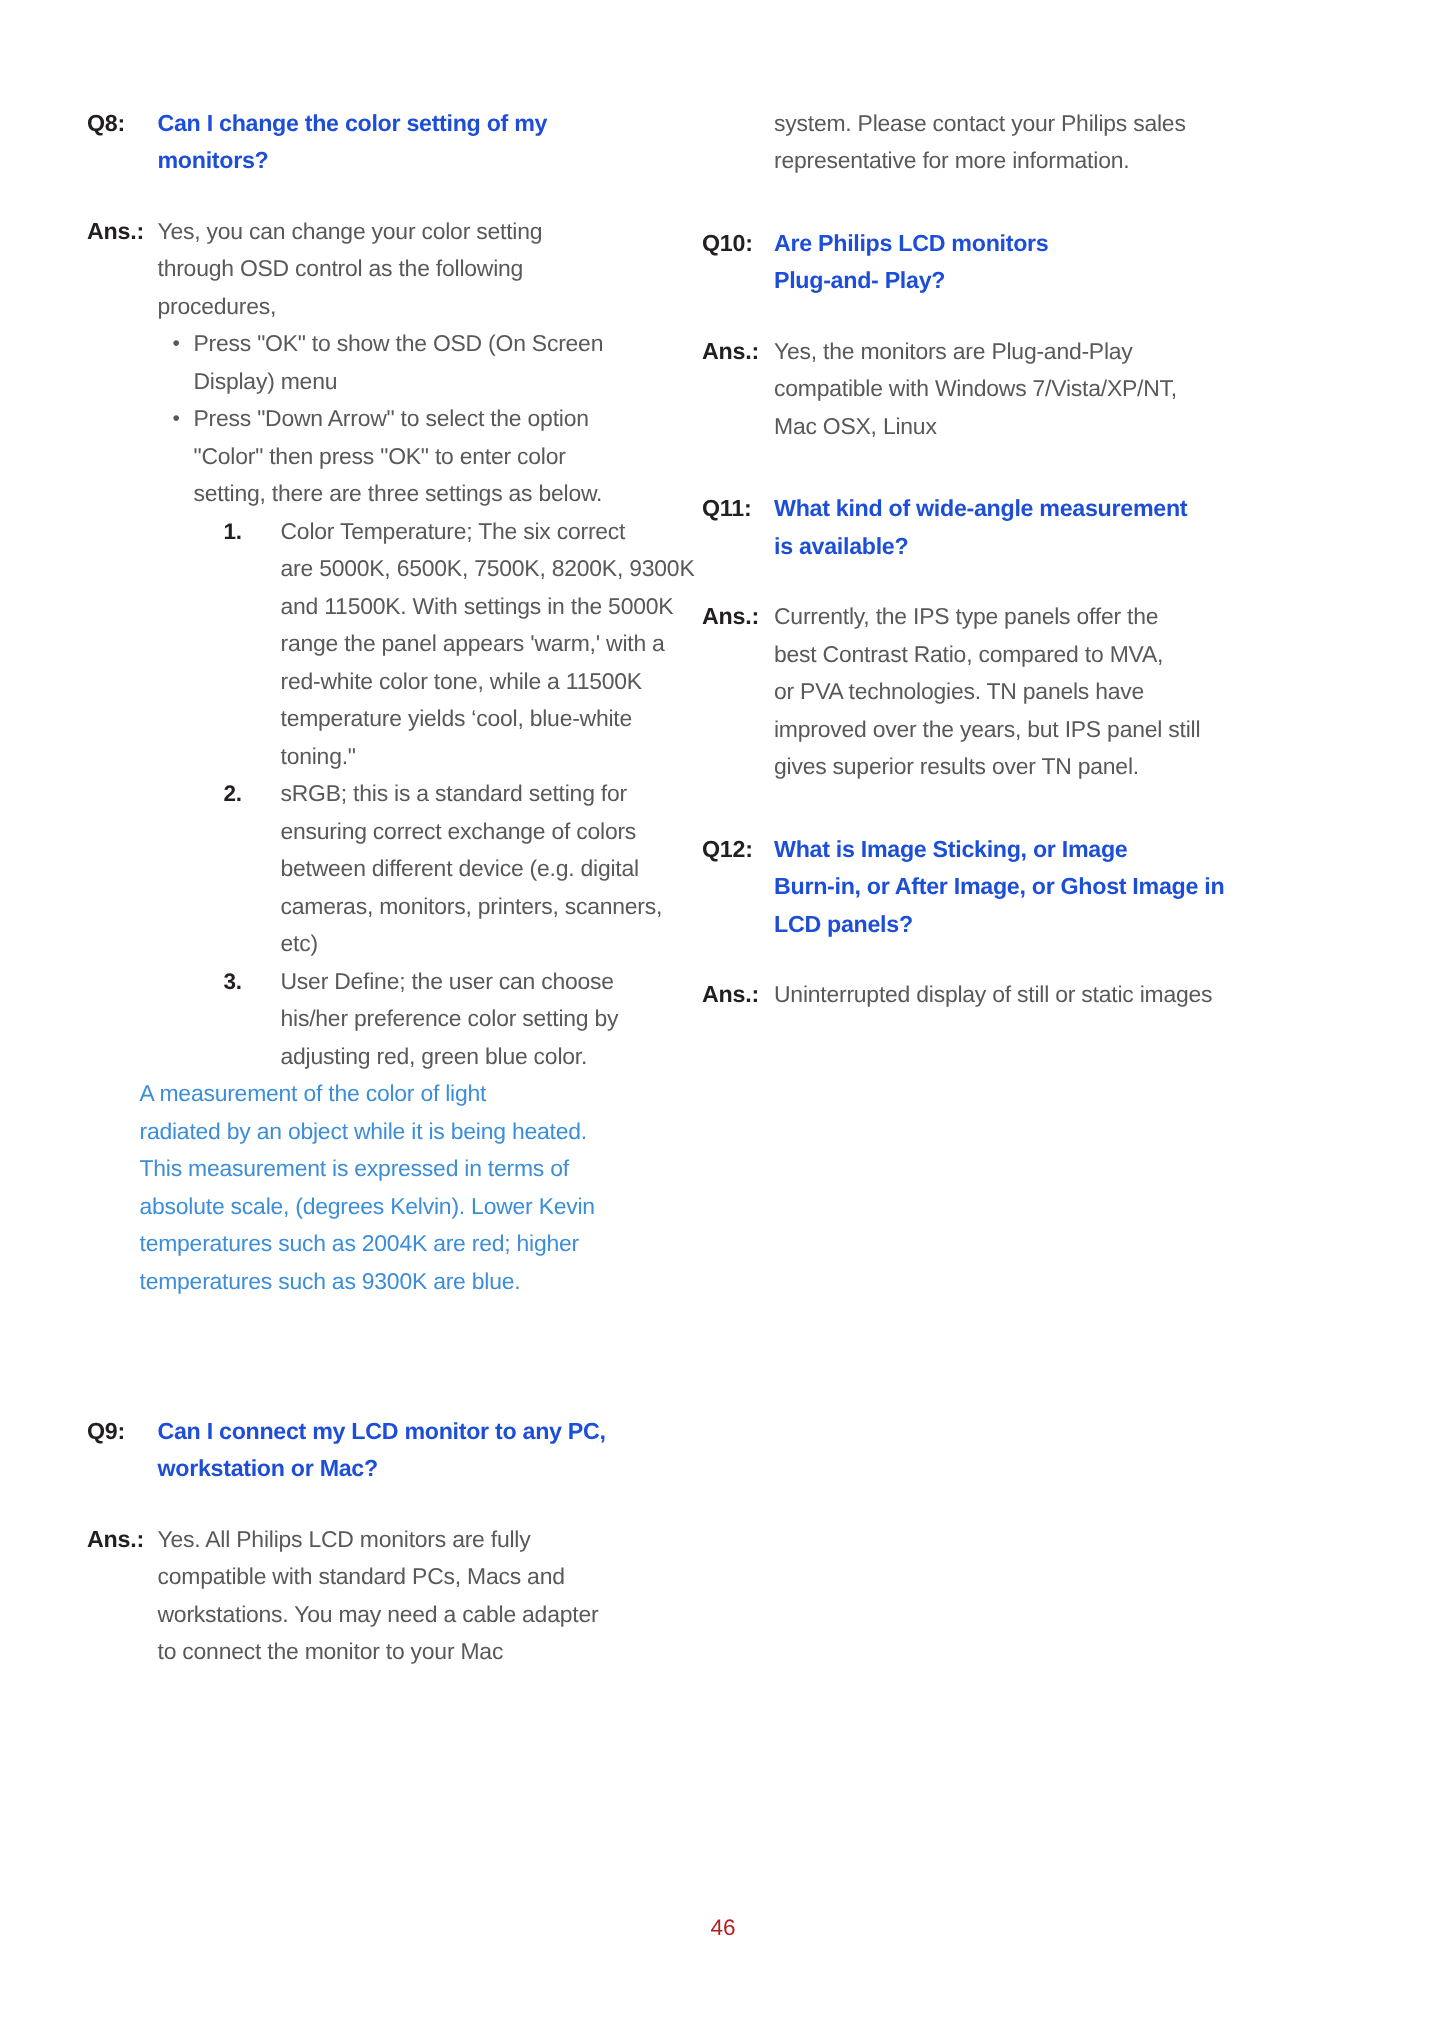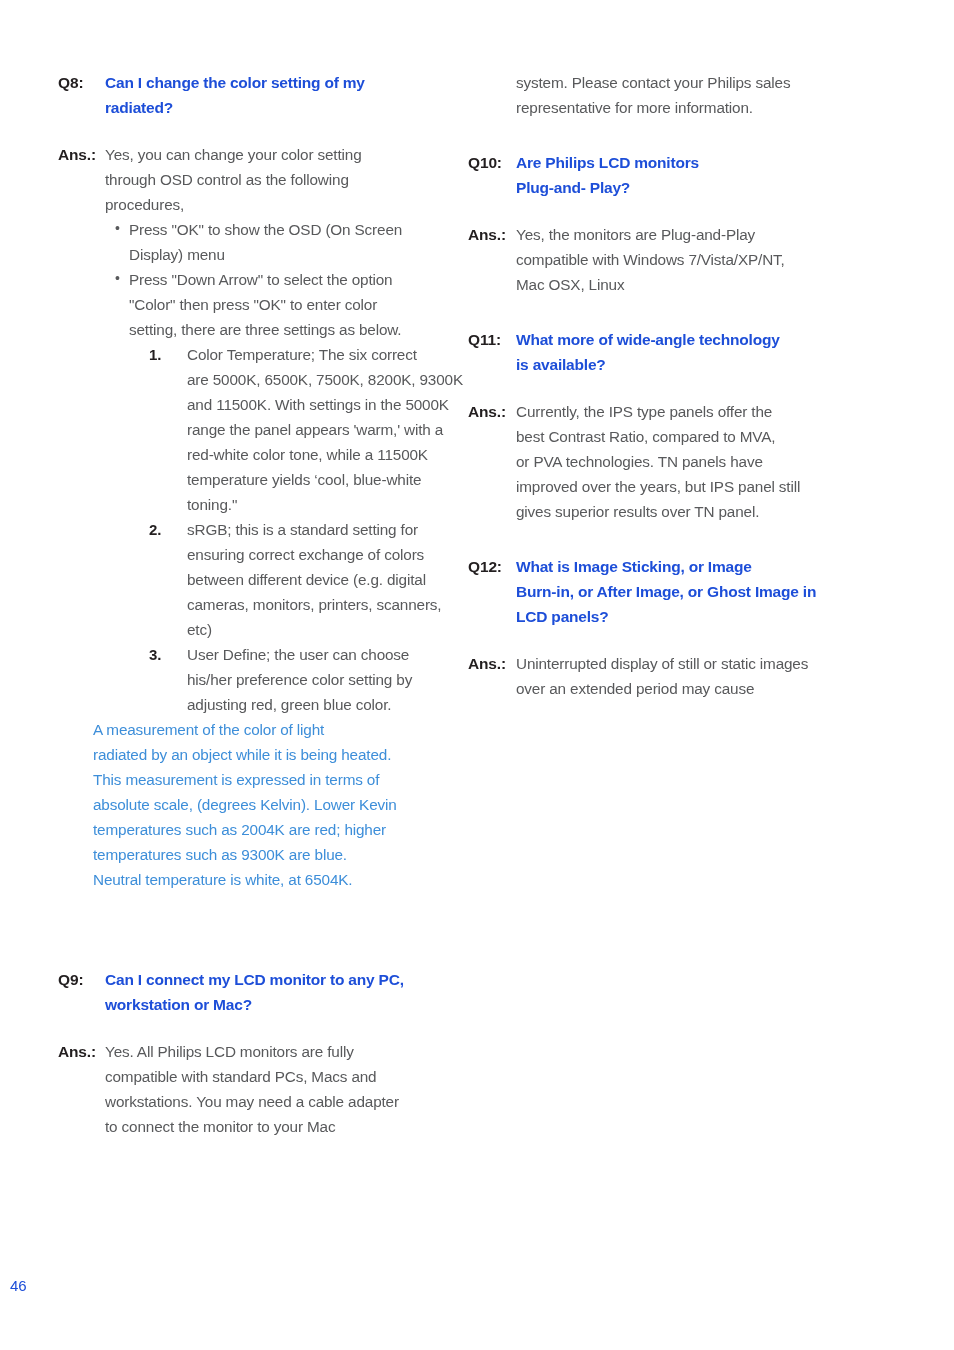--- a/index.html
+++ b/index.html
@@ -173,40 +173,40 @@
     letter-spacing: -0.15px;
   }
   .note-body div { white-space: nowrap; }
 
   
   .page-number {
     position: absolute;
     left: 10px;
     right: 0;
     top: 1277px;
-    text-align: left;
+    text-align: center;
     font-size: 15px;
-    color: #1d4ed8;
+    color: #b91c1c;
     letter-spacing: 0px;
   }
 
   .line { white-space: nowrap; }
 </style>
 </head>
 <body>
 
 <div class="page">
 
   <div class="col col-left">
 
     <div class="qa-block">
       <div class="qa-label">Q8:</div>
       <div class="q-text">
         <div class="line">Can I change the color setting of my</div>
-        <div class="line">radiated?</div>
+        <div class="line">monitors?</div>
       </div>
     </div>
 
     <div class="spacer-q-a"></div>
 
     <div class="qa-block">
       <div class="qa-label ans">Ans.:</div>
       <div class="a-text">
         <div class="line">Yes, you can change your color setting</div>
         <div class="line">through OSD control as the following</div>
@@ -260,21 +260,20 @@
     </div>
 
     <div class="note">
       <div class="note-body">
         <div>A measurement of the color of light</div>
         <div>radiated by an object while it is being heated.</div>
         <div>This measurement is expressed in terms of</div>
         <div>absolute scale, (degrees Kelvin). Lower Kevin</div>
         <div>temperatures such as 2004K are red; higher</div>
         <div>temperatures such as 9300K are blue.</div>
-        <div>Neutral temperature is white, at 6504K.</div>
       </div>
     </div>
 
     <div style="height:75px"></div>
 
     <div class="qa-block">
       <div class="qa-label">Q9:</div>
       <div class="q-text">
         <div class="line">Can I connect my LCD monitor to any PC,</div>
         <div class="line">workstation or Mac?</div>
@@ -324,21 +323,21 @@
         <div class="line">compatible with Windows 7/Vista/XP/NT,</div>
         <div class="line">Mac OSX, Linux</div>
       </div>
     </div>
 
     <div class="spacer-block"></div>
 
     <div class="qa-block right">
       <div class="qa-label">Q11:</div>
       <div class="q-text">
-        <div class="line">What more of wide-angle technology</div>
+        <div class="line">What kind of wide-angle measurement</div>
         <div class="line">is available?</div>
       </div>
     </div>
 
     <div class="spacer-q-a"></div>
 
     <div class="qa-block right">
       <div class="qa-label ans">Ans.:</div>
       <div class="a-text">
         <div class="line">Currently, the IPS type panels offer the</div>
@@ -359,21 +358,20 @@
         <div class="line">LCD panels?</div>
       </div>
     </div>
 
     <div class="spacer-q-a"></div>
 
     <div class="qa-block right">
       <div class="qa-label ans">Ans.:</div>
       <div class="a-text">
         <div class="line">Uninterrupted display of still or static images</div>
-        <div class="line">over an extended period may cause</div>
       </div>
     </div>
 
   </div>
 
   <div class="page-number">46</div>
 
 </div>
 
 </body></html>

